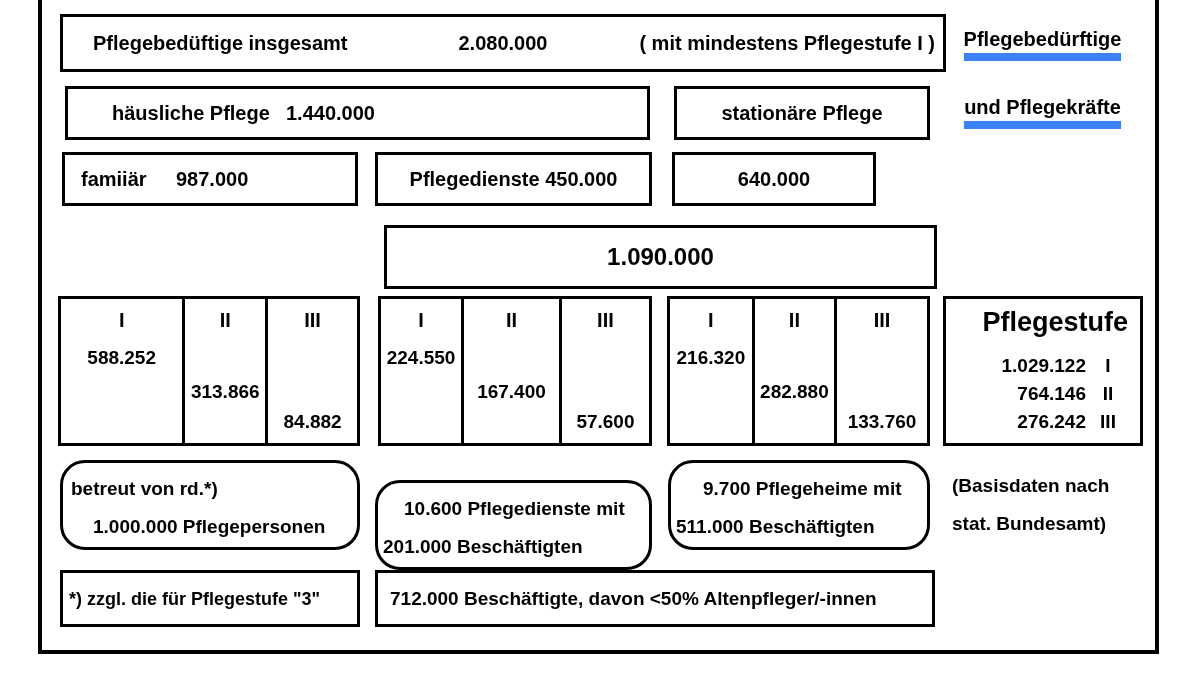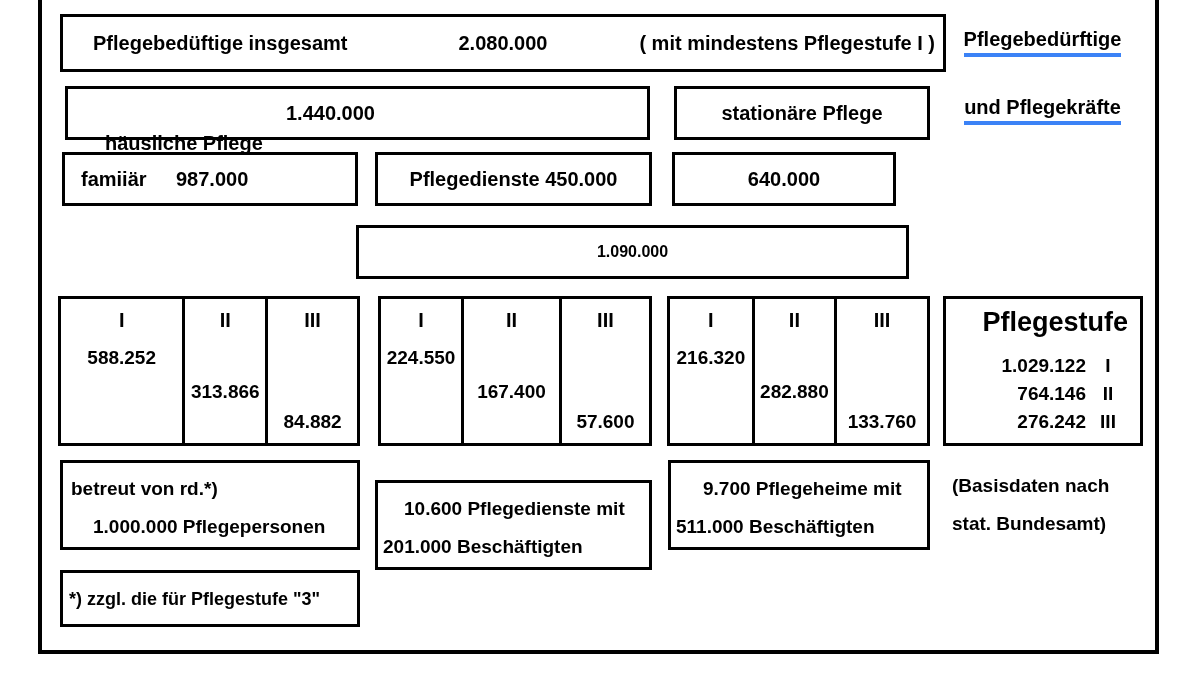--- a/index.html
+++ b/index.html
@@ -17,33 +17,33 @@
   .txt { position:absolute; top:50%; transform:translateY(-50%); white-space:nowrap; }
   .ctr { left:0; right:0; text-align:center; }
 
   
   .total-box { left:60px; top:14px; width:886px; height:58px; font-size:20px; }
   .total-label { left:30px; }
   .total-note  { right:8px; }
 
   
   .home-box { left:65px; top:86px; width:585px; height:54px; font-size:20px; }
-  .home-label { left:37px;margin-top:30px; }
+  .home-label { left:44px; }
   .home-value { left:218px; }
   .stat-box { left:674px; top:86px; width:256px; height:54px; font-size:20px; }
 
   
   .fam-box { left:62px; top:152px; width:296px; height:54px; font-size:20px; }
   .fam-label { left:16px; }
   .fam-value { left:111px; }
   .svc-box { left:375px; top:152px; width:277px; height:54px; font-size:20px; }
-  .statval-box { left:672px; top:152px; width:224px; height:54px; font-size:20px; }
-
-  
-  .comb-box { left:356px; top:225px; width:553px; height:54px; font-size:16px; }
+  .statval-box { left:672px; top:152px; width:204px; height:54px; font-size:20px; }
+
+  
+  .comb-box { left:384px; top:225px; width:553px; height:64px; font-size:24px; }
 
   
   .level-group { position:absolute; top:296px; height:150px; display:flex; border:3px solid #000; background:#fff; font-size:19px; }
   .g1 { left:58px;  width:302px; }
   .g2 { left:378px; width:274px; }
   .g3 { left:667px; width:263px; }
   .cell { position:relative; height:100%; border-right:3px solid #000; }
   .cell:last-child { border-right:none; }
   .g1 .c1{width:42%} .g1 .c2{width:28%} .g1 .c3{width:30%}
   .g2 .c1{width:31%} .g2 .c2{width:36.5%} .g2 .c3{width:32.5%}
@@ -55,21 +55,21 @@
   .c3 .val { top:112px; }
 
   
   .ps-box { left:943px; top:296px; width:200px; height:150px; font-size:19px; padding:8px 10px 0 0; text-align:right; }
   .ps-title { font-size:27px; padding-right:2px; margin-bottom:14px; }
   .ps-row { display:flex; justify-content:flex-end; line-height:28px; }
   .ps-val { white-space:nowrap; }
   .ps-lvl { width:44px; text-align:center; }
 
   
-  .duo { font-size:19px; padding-top:14px; }
+  .duo { font-size:19px; padding-top:14px;border-radius:25px; }
   .duo .line2 { margin-top:14px; }
   .duo div { white-space:nowrap; line-height:24px; }
   .duo-a { left:60px;  top:460px; width:300px; height:90px; }
   .duo-a .line1{padding-left:8px}  .duo-a .line2{padding-left:30px}
   .duo-b { left:375px; top:460px; width:277px; height:90px;margin-top:20px; }
   .duo-b .line1{padding-left:26px} .duo-b .line2{padding-left:5px}
   .duo-c { left:668px; top:460px; width:262px; height:90px; }
   .duo-c .line1{padding-left:32px} .duo-c .line2{padding-left:5px}
 
   .source-note { position:absolute; left:952px; top:460px; font-size:19px; padding-top:14px; }
@@ -78,21 +78,21 @@
 
   
   .foot-box  { left:60px;  top:570px; width:300px; height:57px; font-size:18px; }
   .foot-text { left:6px; }
   .staff-box { left:375px; top:570px; width:560px; height:57px; font-size:19px; }
   .staff-text { left:12px; }
 
   
   .side-title { position:absolute; left:935px; width:215px; text-align:center; font-size:20px; white-space:nowrap; }
   .st1 { top:28px; } .st2 { top:96px; } .st3 { top:162px; }
-  .uline { display:inline-block; border-bottom:4px solid #3b82f6; padding-bottom:2px; }
+  .uline { display:inline-block; border-bottom:8px solid #3b82f6; padding-bottom:2px; }
 </style>
 </head>
 <body>
 
 <div class="canvas">
   <div class="frame"></div>
 
   <div class="box total-box">
     <span class="txt total-label">Pflegebedüftige insgesamt</span>
     <span class="txt ctr">2.080.000</span>
@@ -200,13 +200,16 @@
     <div class="line2">511.000 Beschäftigten</div>
   </div>
   <div class="source-note">
     <div class="line1">(Basisdaten nach</div>
     <div class="line2">stat. Bundesamt)</div>
   </div>
 
   <div class="box foot-box">
     <span class="txt foot-text">*) zzgl. die für Pflegestufe "3"</span>
   </div>
+  <div class="box staff-box">
+    <span class="txt staff-text">712.000 Beschäftigte, davon &lt;50% Altenpfleger/-innen</span>
+  </div>
 </div>
 
 </body></html>

